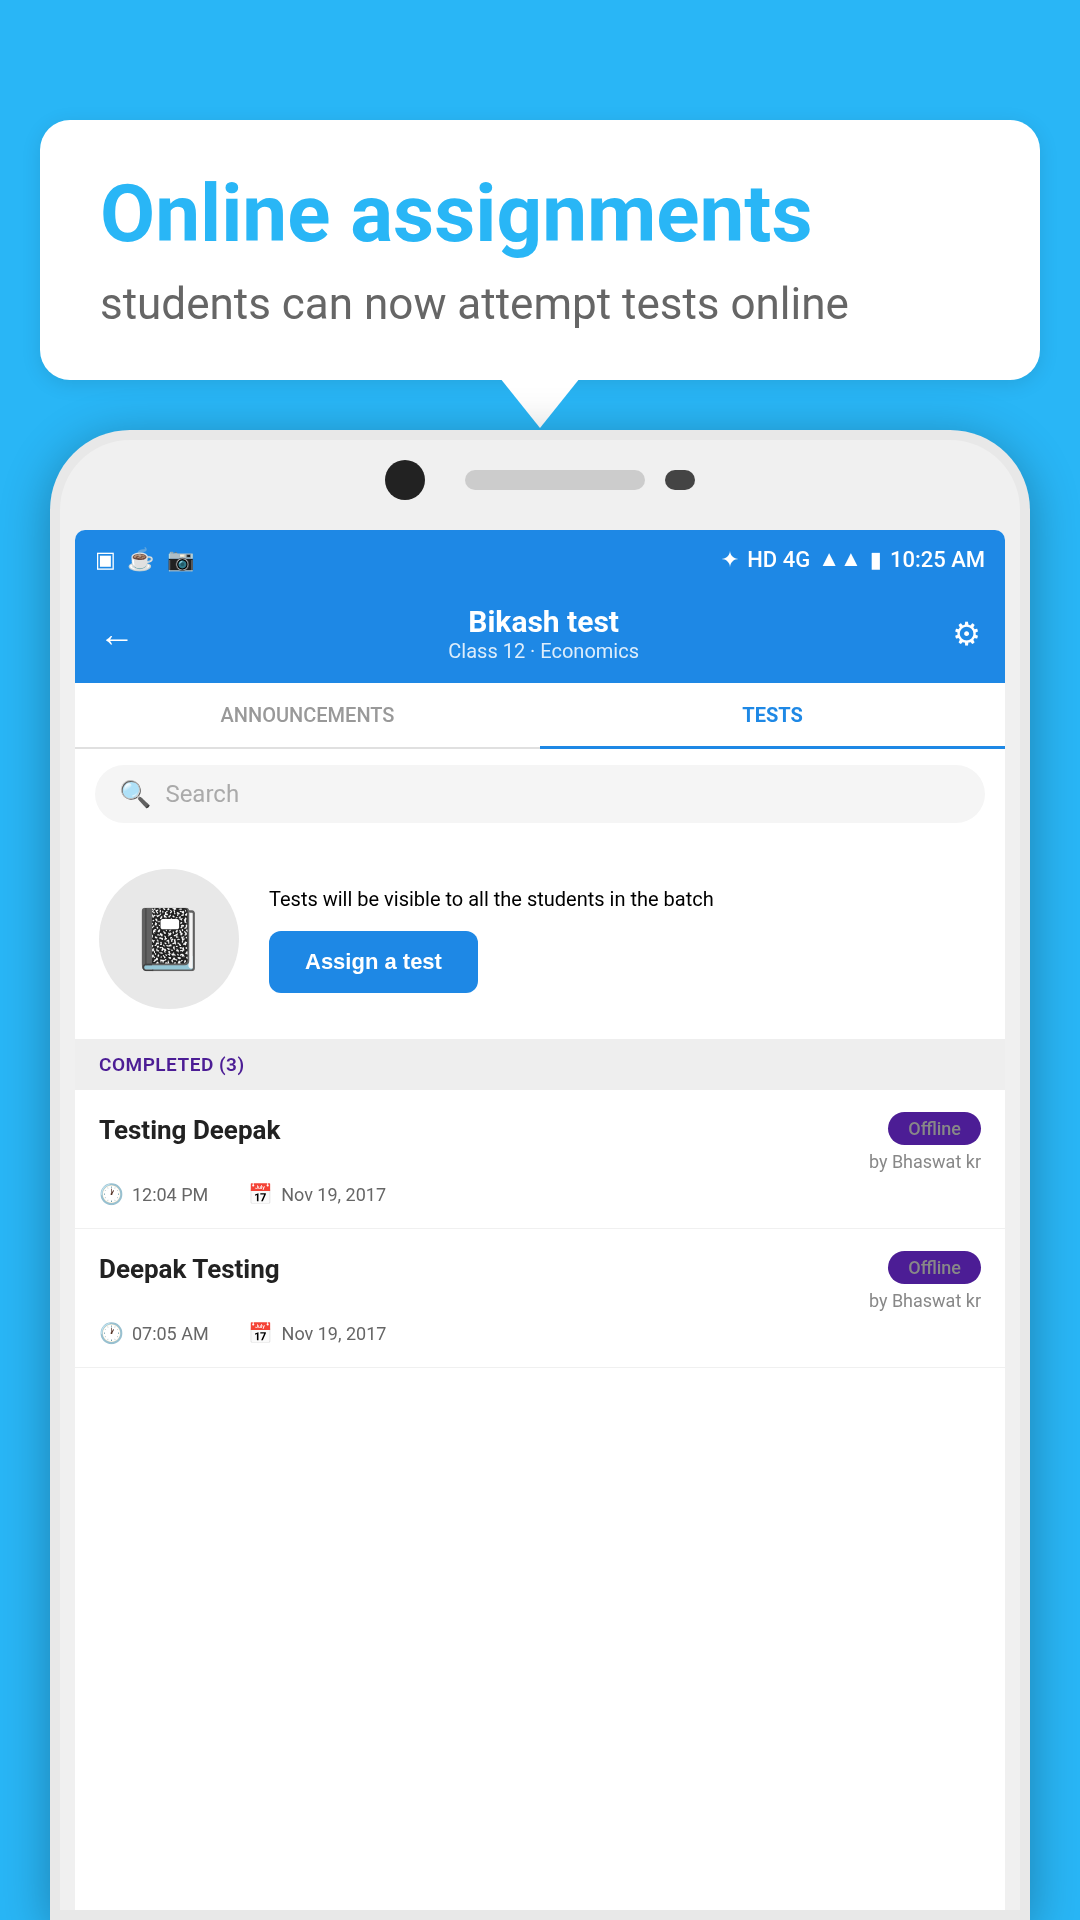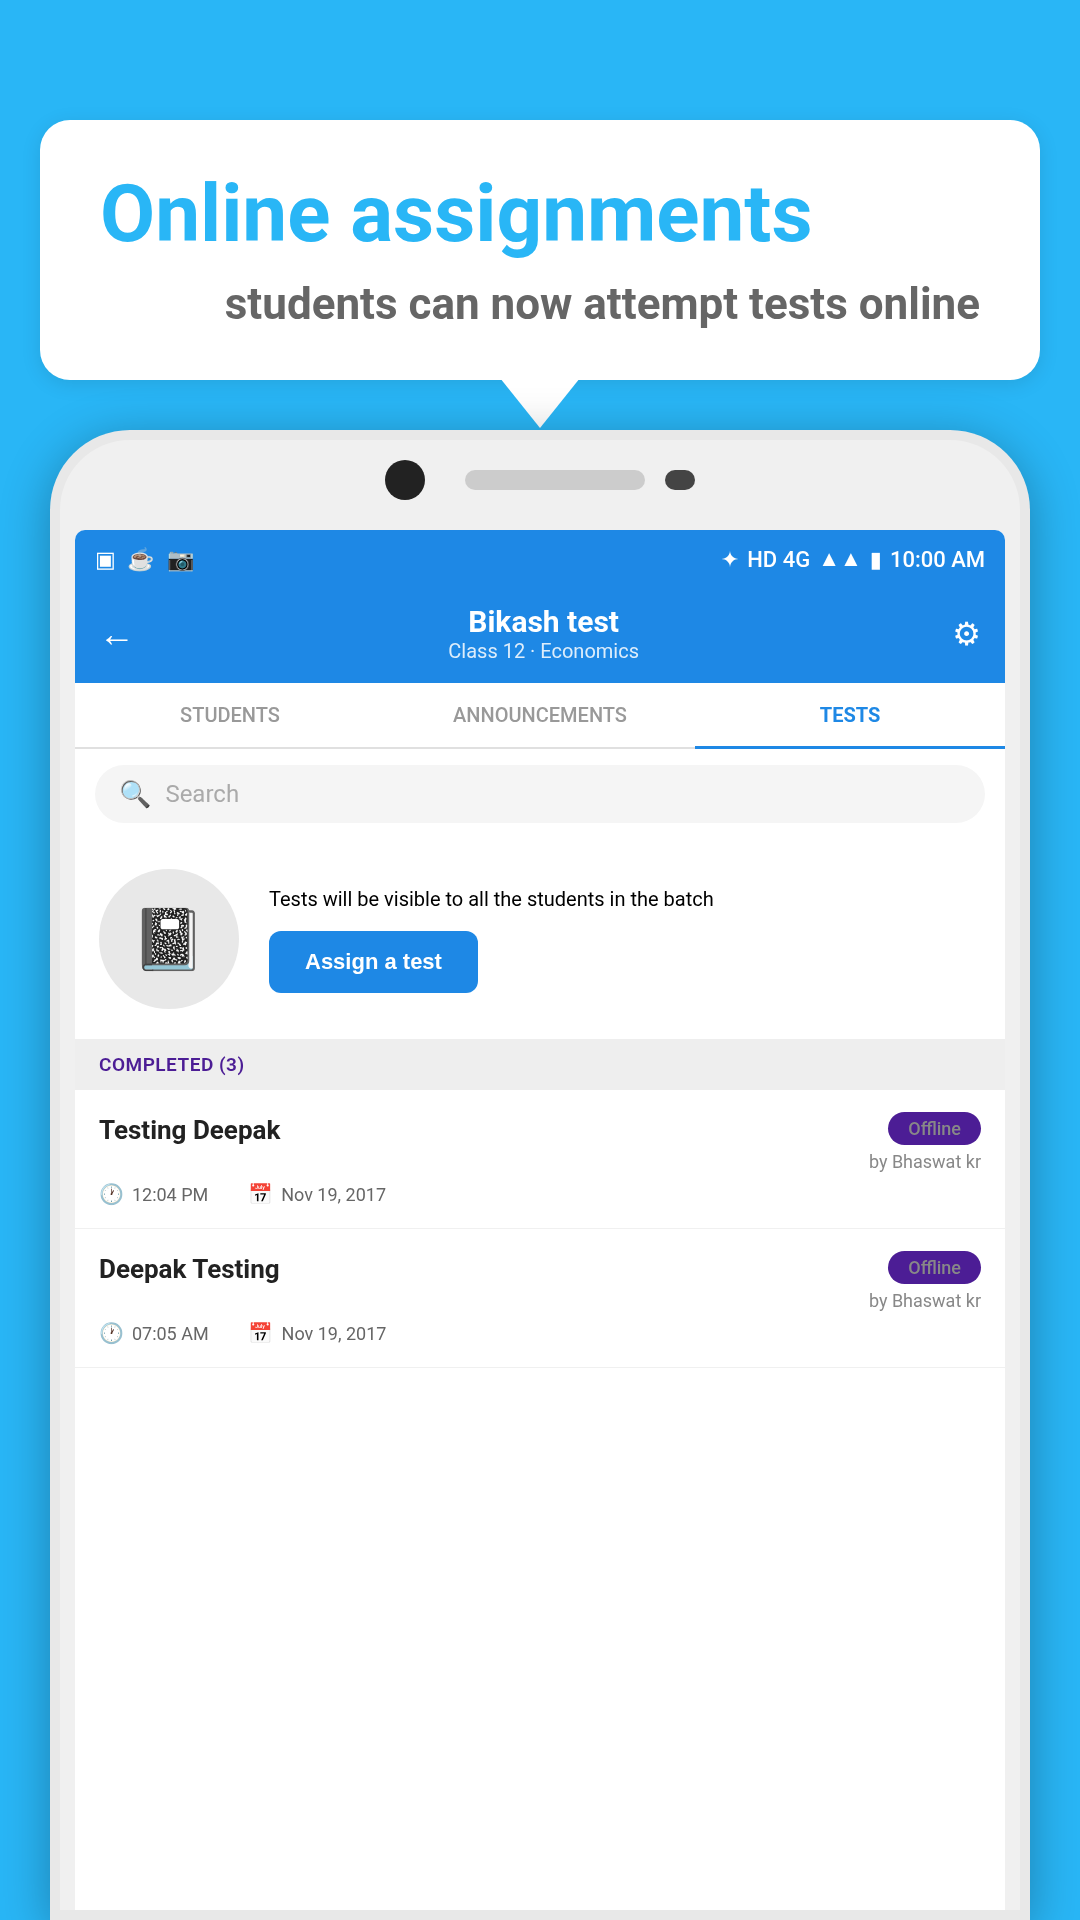--- a/index.html
+++ b/index.html
@@ -38,22 +38,21 @@
     .bubble-title {
       color: #29b6f6;
       font-size: 80px;
       font-weight: 700;
       line-height: 1.1;
       margin-bottom: 20px;
     }
     .bubble-subtitle {
       color: #666;
       font-size: 44px;
-      font-weight: 700;
-      text-align: right;
+      font-weight: 400;
     }
 
     
     .phone-frame {
       position: absolute;
       top: 430px;
       left: 50px;
       right: 50px;
       bottom: 0;
       background: #e8e8e8;
@@ -343,37 +342,34 @@
         <div class="status-left">
           <span class="status-icon">▣</span>
           <span class="status-icon">☕</span>
           <span class="status-icon">📷</span>
         </div>
         <div class="status-right">
           <span>✦</span>
           <span>HD 4G</span>
           <span>▲▲</span>
           <span>▮</span>
-          <span>10:00 AM</span>
+          <span>10:25 AM</span>
         </div>
       </div>
 
       <div class="header">
         <span class="header-back">←</span>
         <div class="header-center">
           <div class="header-title">Bikash test</div>
           <div class="header-subtitle">Class 12 · Economics</div>
         </div>
         <span class="header-gear">⚙</span>
       </div>
 
       <div class="tabs">
-        <div class="tab">
-          <span>STUDENTS</span>
-        </div>
         <div class="tab">
           <span>ANNOUNCEMENTS</span>
         </div>
         <div class="tab active">
           <span>TESTS</span>
         </div>
       </div>
 
       <div class="search-bar">
         <div class="search-input-wrap">

